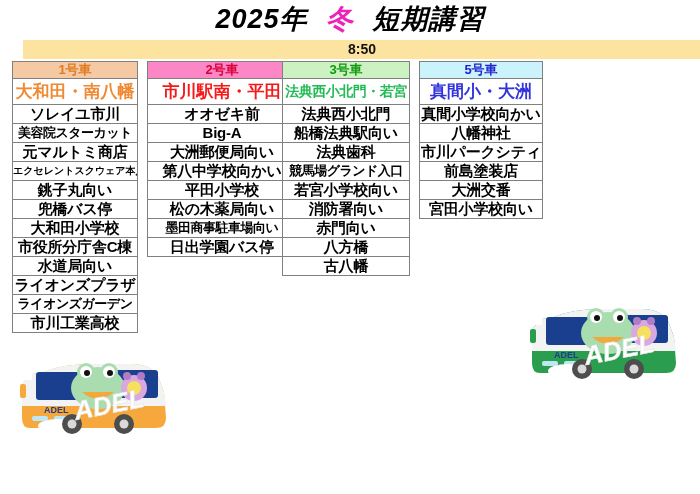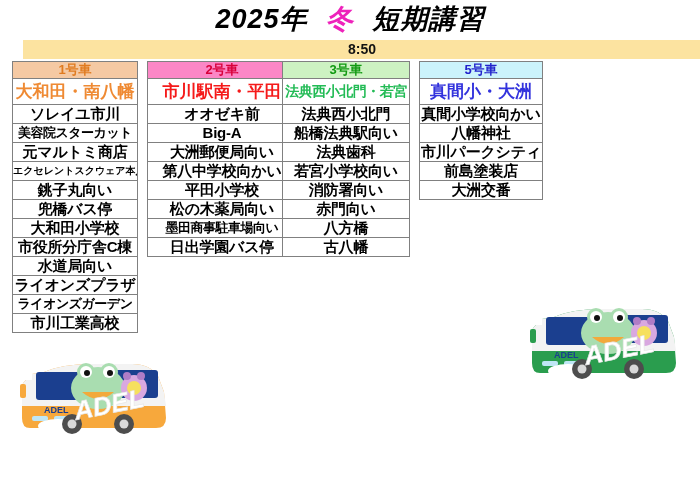--- a/index.html
+++ b/index.html
@@ -161,34 +161,36 @@
     <div class="cell stop">松の木薬局向い</div>
     <div class="cell stop narrow">墨田商事駐車場向い</div>
     <div class="cell stop">日出学園バス停</div>
   </div>
 <div class="route-col" id="col-3">
     <div class="cell head">3号車</div>
     <div class="cell route narrow">法典西小北門・若宮</div>
     <div class="cell stop">法典西小北門</div>
     <div class="cell stop">船橋法典駅向い</div>
     <div class="cell stop">法典歯科</div>
+    <div class="cell stop narrow">競馬場グランド入口</div>
     <div class="cell stop">若宮小学校向い</div>
     <div class="cell stop">消防署向い</div>
     <div class="cell stop">赤門向い</div>
     <div class="cell stop">八方橋</div>
     <div class="cell stop">古八幡</div>
   </div>
 <div class="route-col" id="col-4">
     <div class="cell head">5号車</div>
     <div class="cell route">真間小・大洲</div>
     <div class="cell stop">真間小学校向かい</div>
     <div class="cell stop">八幡神社</div>
     <div class="cell stop">市川パークシティ</div>
     <div class="cell stop">前島塗装店</div>
     <div class="cell stop">大洲交番</div>
+    <div class="cell stop">宮田小学校向い</div>
   </div>
 
 <div class="bus" id="bus-left">
   <svg width="160" height="95" viewBox="0 0 160 95">
     <g>
       <path d="M12 22 L18 22 L18 16 L30 14 Q48 6 78 6 L118 6 Q136 6 144 18 L150 34 L152 60 Q152 70 142 70 L16 70 Q8 70 8 60 L8 32 Q8 24 12 22 Z" fill="#f7a83c" stroke="none"></path>
       <path d="M12 22 L18 22 L18 16 L30 14 Q48 6 78 6 L118 6 Q136 6 144 18 L150 34 L152 48 L8 48 L8 32 Q8 24 12 22 Z" fill="#f3f3f3"></path>
       <rect x="22" y="14" width="44" height="28" rx="3" fill="#1b3f8f"></rect>
       <rect x="72" y="12" width="72" height="28" rx="3" fill="#1b3f8f"></rect>
       <rect x="6" y="26" width="6" height="14" rx="2" fill="#f7a83c"></rect>

